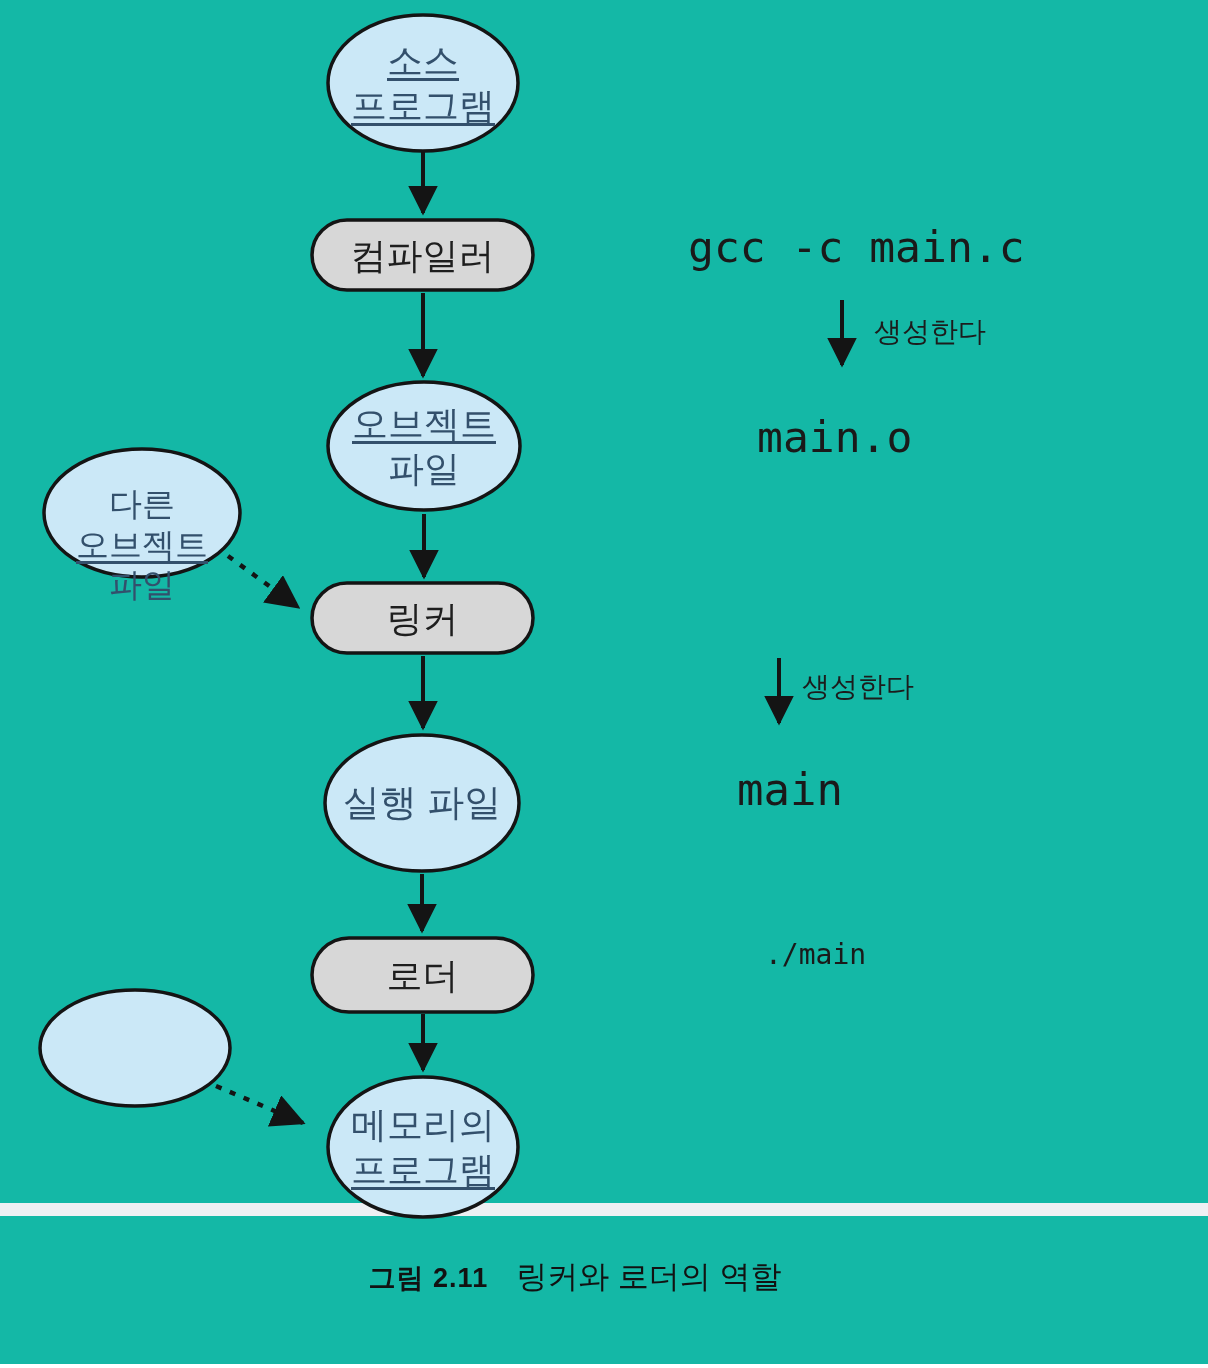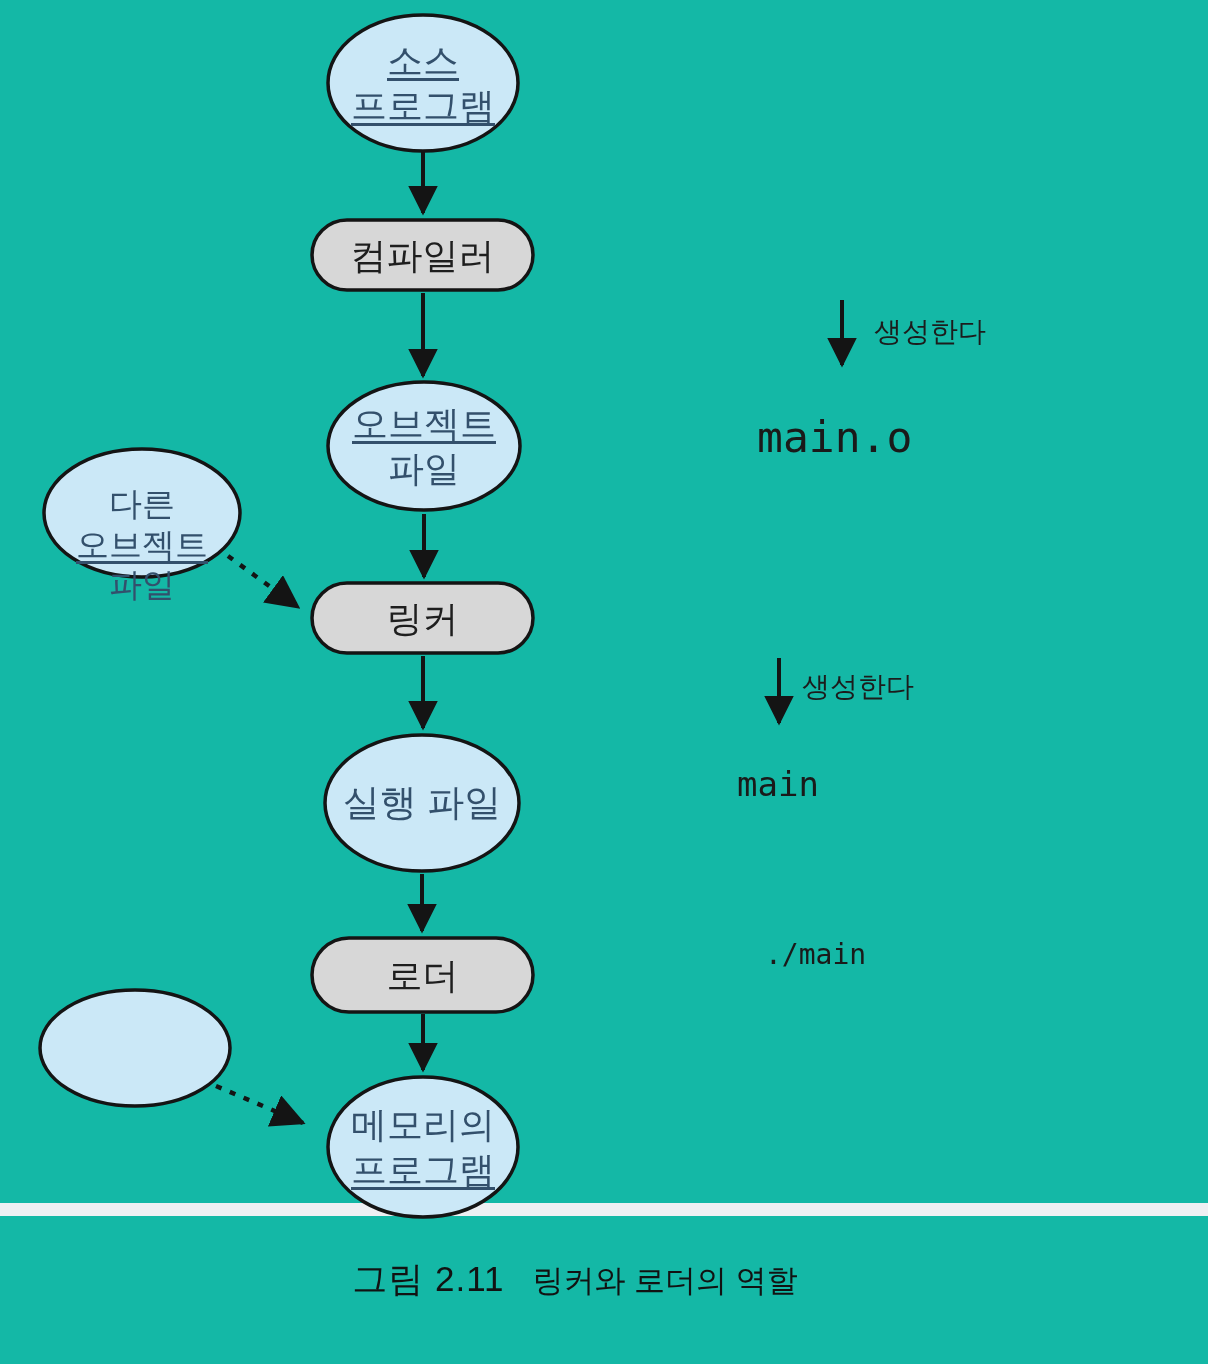--- a/index.html
+++ b/index.html
@@ -24,21 +24,21 @@
   .cmd{
     position:absolute;font-family:"DejaVu Sans Mono","Liberation Mono",monospace;
     color:#1a1a1a;font-size:43px;white-space:pre;
   }
   .cmd-small{font-size:36px;}
   .gen-label{position:absolute;font-size:28px;color:#1c1c1c;white-space:nowrap;}
   .caption{
     position:absolute;left:0;top:1256px;width:1150px;display:flex;justify-content:center;
     align-items:baseline;gap:28px;color:#121212;
   }
-  .caption .cap-label{font-size:35px;font-weight:400;letter-spacing:1px;}
+  .caption .cap-label{font-size:27px;font-weight:700;letter-spacing:1px;}
   .caption .cap-text{font-size:31px;font-weight:500;}
 </style>
 </head>
 <body>
 
 <div class="canvas">
 
   <div class="scan-band"></div>
 
   <svg class="layer" viewBox="0 0 1208 1368">
@@ -103,24 +103,25 @@
   <div class="node-label process-label" style="left:312px;top:938px;width:221px;height:74px;">
     <span>로더</span>
   </div>
 
 
   <div class="node-label ellipse-label" style="left:328px;top:1077px;width:190px;height:140px;">
     <span>메모리의</span>
     <span class="u">프로그램</span>
   </div>
 
+  <div class="cmd" style="left:688px;top:222px;">gcc -c main.c</div>
   <div class="gen-label" style="left:874px;top:313px;">생성한다</div>
   <div class="cmd" style="left:757px;top:412px;">main.o</div>
   <div class="gen-label" style="left:802px;top:668px;">생성한다</div>
-  <div class="cmd" style="left:737px;top:764px;font-size:34px;">main</div>
+  <div class="cmd" style="left:737px;top:764px;font-size:44px;">main</div>
   <div class="cmd" style="left:765px;top:938px;font-size:28px;">./main</div>
 
   <div class="caption">
     <span class="cap-label">그림 2.11</span>
     <span class="cap-text">링커와 로더의 역할</span>
   </div>
 
 </div>
 
 </body></html>

